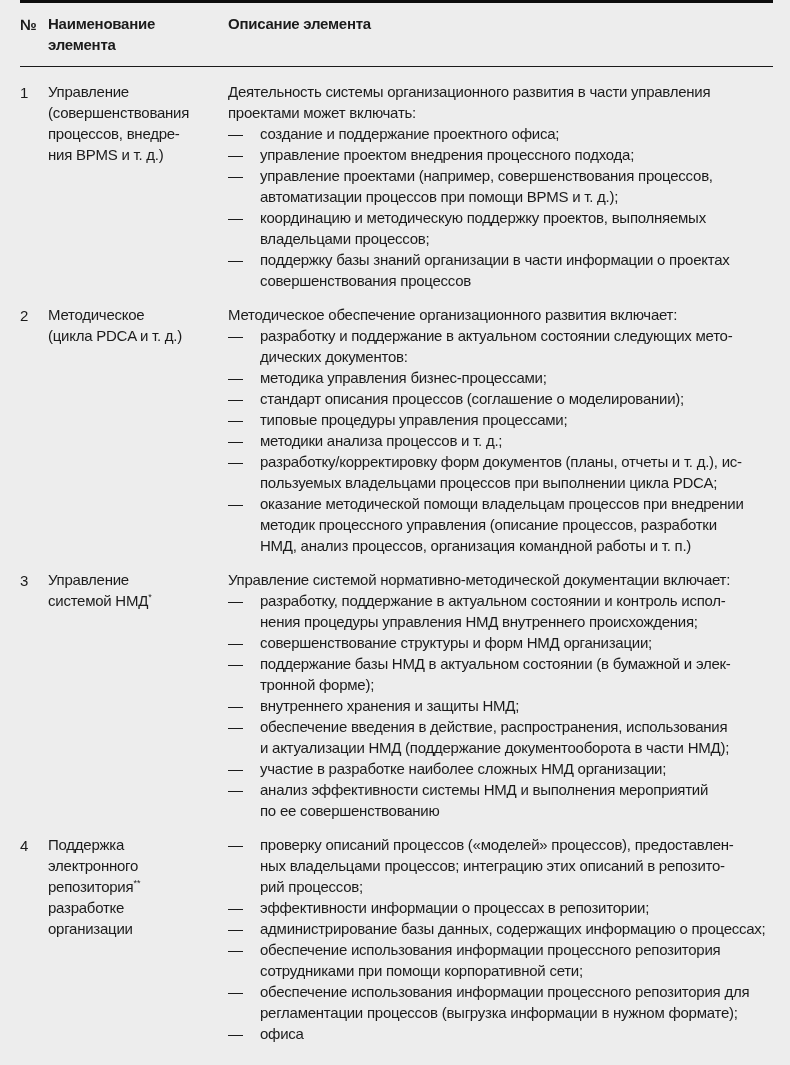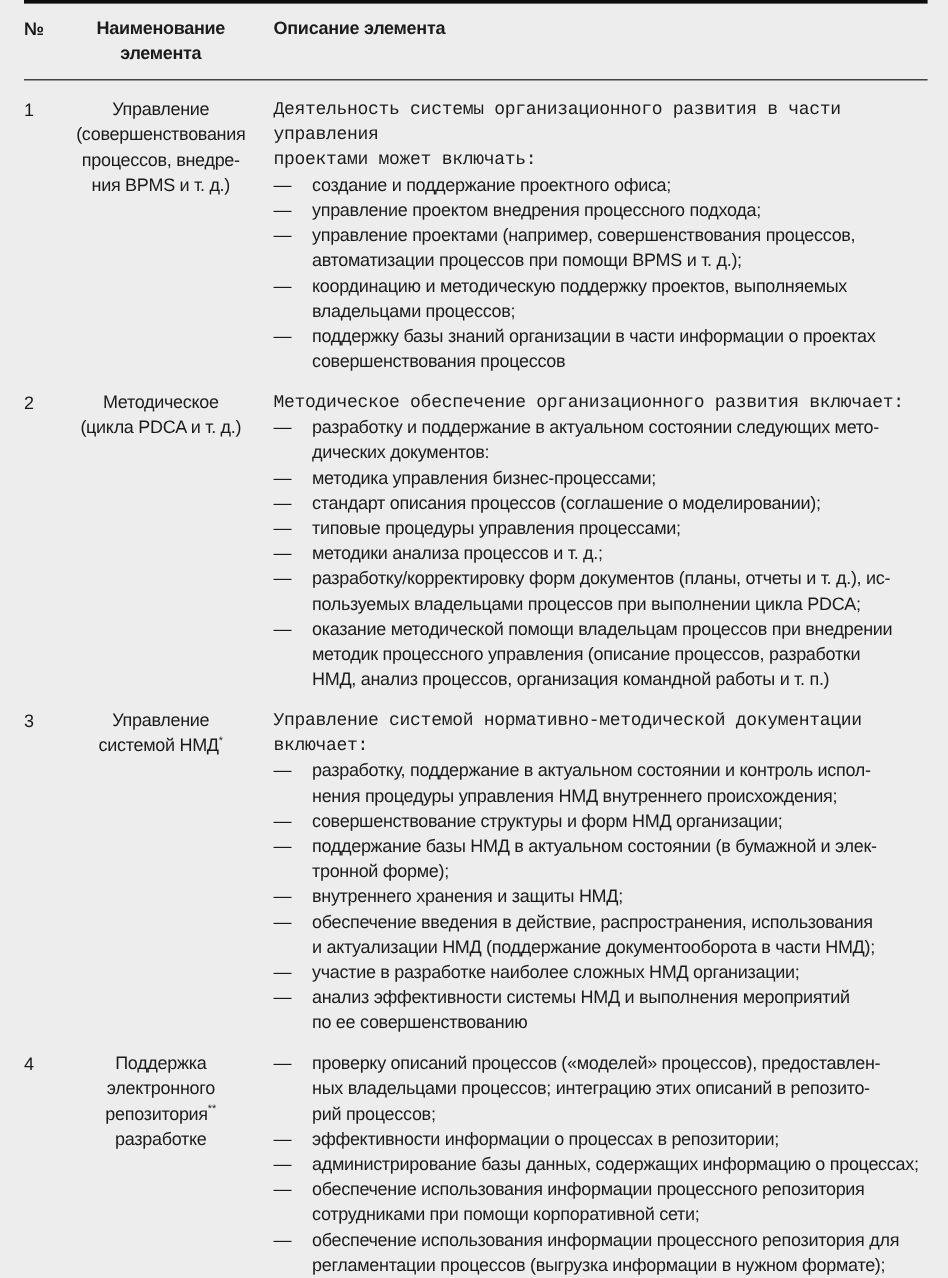--- a/index.html
+++ b/index.html
@@ -30,29 +30,29 @@
     line-height: 21px;
   }
   .thead .c-name { white-space: pre-line; }
   .trow {
     margin-top: 14px;
     font-size: 15px;
     line-height: 21px;
   }
   .trow + .trow { margin-top: 13px; }
   .c-num { padding-top: 1px; }
-  .c-name { padding-right: 8px; text-align: center; }
+  .c-name { padding-right: 8px; }
   .name-line { white-space: nowrap; }
   sup.fn {
     font-size: 9px;
     line-height: 0;
     vertical-align: 6px;
     letter-spacing: 0;
   }
-  .intro { white-space: pre-line; font-family: Liberation Mono, monospace; }
+  .intro { white-space: pre-line; }
   .items { }
   .item { display: flex; }
   .item .dash { flex: 0 0 32px; }
   .item .txt { flex: 1; white-space: pre-line; }
   .item .txt.it { }
 </style>
 </head>
 <body>
 
 <div class="page">
@@ -193,20 +193,21 @@
     </div>
   </section>
 
   <section class="trow grid-cols">
     <div class="c-num">4</div>
     <div class="c-name">
         <div class="name-line">Поддержка</div>
         <div class="name-line">электронного</div>
         <div class="name-line">репозитория<sup class="fn">**</sup></div>
         <div class="name-line">разработке</div>
+        <div class="name-line">организации</div>
       </div>
     <div class="c-desc">
       <div class="items">
           <div class="item">
             <span class="dash">—</span>
             <span class="txt">проверку описаний процессов («моделей» процессов), предоставлен-
 ных владельцами процессов; интеграцию этих описаний в репозито-
 рий процессов;</span>
           </div>
           <div class="item">

